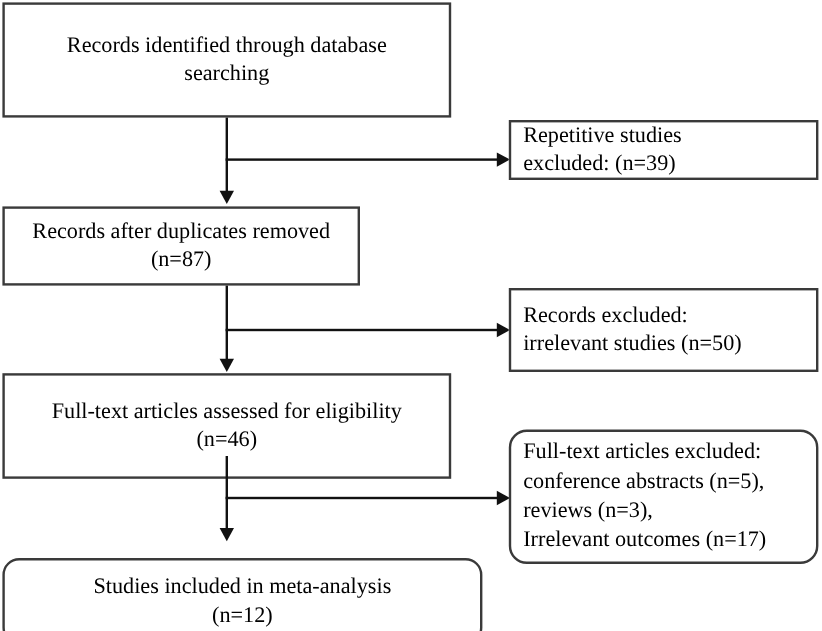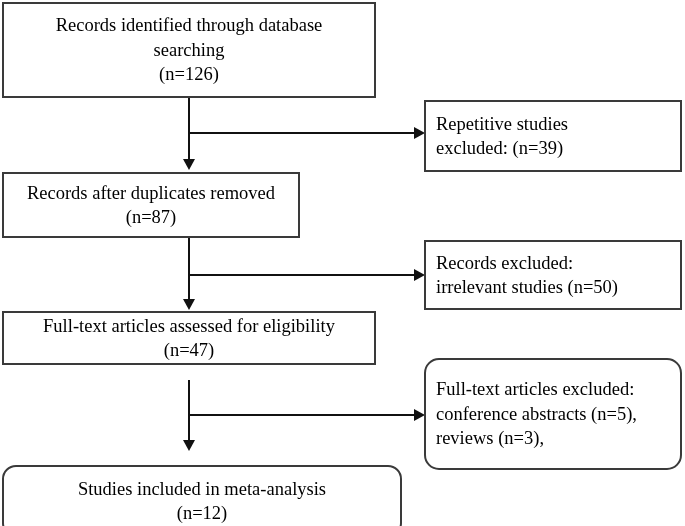--- a/index.html
+++ b/index.html
@@ -62,62 +62,62 @@
   .tline { display: block; white-space: pre; }
 </style>
 </head>
 <body>
 
 <div id="canvas">
 
   <div class="box center" style="left:2px; top:2px; width:374px; height:96px;text-align:right;">
     <span class="tline">Records identified through database</span>
     <span class="tline">searching</span>
-    <span class="tline">(n=126)</span>
   </div>
 
   <div class="line vline" style="left:188px; top:98px; height:62px;"></div>
   <div class="arrow-down" style="left:183px; top:159px;"></div>
   <div class="line hline" style="left:188px; top:132px; width:230px;"></div>
   <div class="arrow-right" style="left:414px; top:127px;"></div>
 
-  <div class="box left" style="left:424px; top:100px; width:258px; height:72px;">
+  <div class="box left" style="left:424px; top:100px; width:258px; height:50px;">
     <span class="tline">Repetitive studies</span>
     <span class="tline">excluded: (n=39)</span>
   </div>
 
   <div class="box center" style="left:2px; top:172px; width:298px; height:66px;">
     <span class="tline">Records after duplicates removed</span>
     <span class="tline">(n=87)</span>
   </div>
 
   <div class="line vline" style="left:188px; top:238px; height:62px;"></div>
   <div class="arrow-down" style="left:183px; top:299px;"></div>
   <div class="line hline" style="left:188px; top:274px; width:230px;"></div>
   <div class="arrow-right" style="left:414px; top:269px;"></div>
 
   <div class="box left" style="left:424px; top:240px; width:258px; height:70px;">
     <span class="tline">Records excluded:</span>
     <span class="tline">irrelevant studies (n=50)</span>
   </div>
 
-  <div class="box center" style="left:2px; top:311px; width:374px; height:54px;">
+  <div class="box center" style="left:2px; top:311px; width:374px; height:88px;">
     <span class="tline">Full-text articles assessed for eligibility</span>
-    <span class="tline">(n=47)</span>
+    <span class="tline">(n=46)</span>
   </div>
 
   <div class="line vline" style="left:188px; top:380px; height:61px;"></div>
   <div class="arrow-down" style="left:183px; top:440px;"></div>
   <div class="line hline" style="left:188px; top:414px; width:230px;"></div>
   <div class="arrow-right" style="left:414px; top:409px;"></div>
 
   <div class="box left" style="left:424px; top:358px; width:258px; height:112px;border-radius:15px;">
     <span class="tline">Full-text articles excluded:</span>
     <span class="tline">conference abstracts (n=5),</span>
     <span class="tline">reviews (n=3),</span>
+    <span class="tline">Irrelevant outcomes (n=17)</span>
   </div>
 
   <div class="box center" style="left:2px; top:465px; width:400px; height:72px;border-radius:14px;">
     <span class="tline">Studies included in meta-analysis</span>
     <span class="tline">(n=12)</span>
   </div>
 
 </div>
 
 </body></html>

